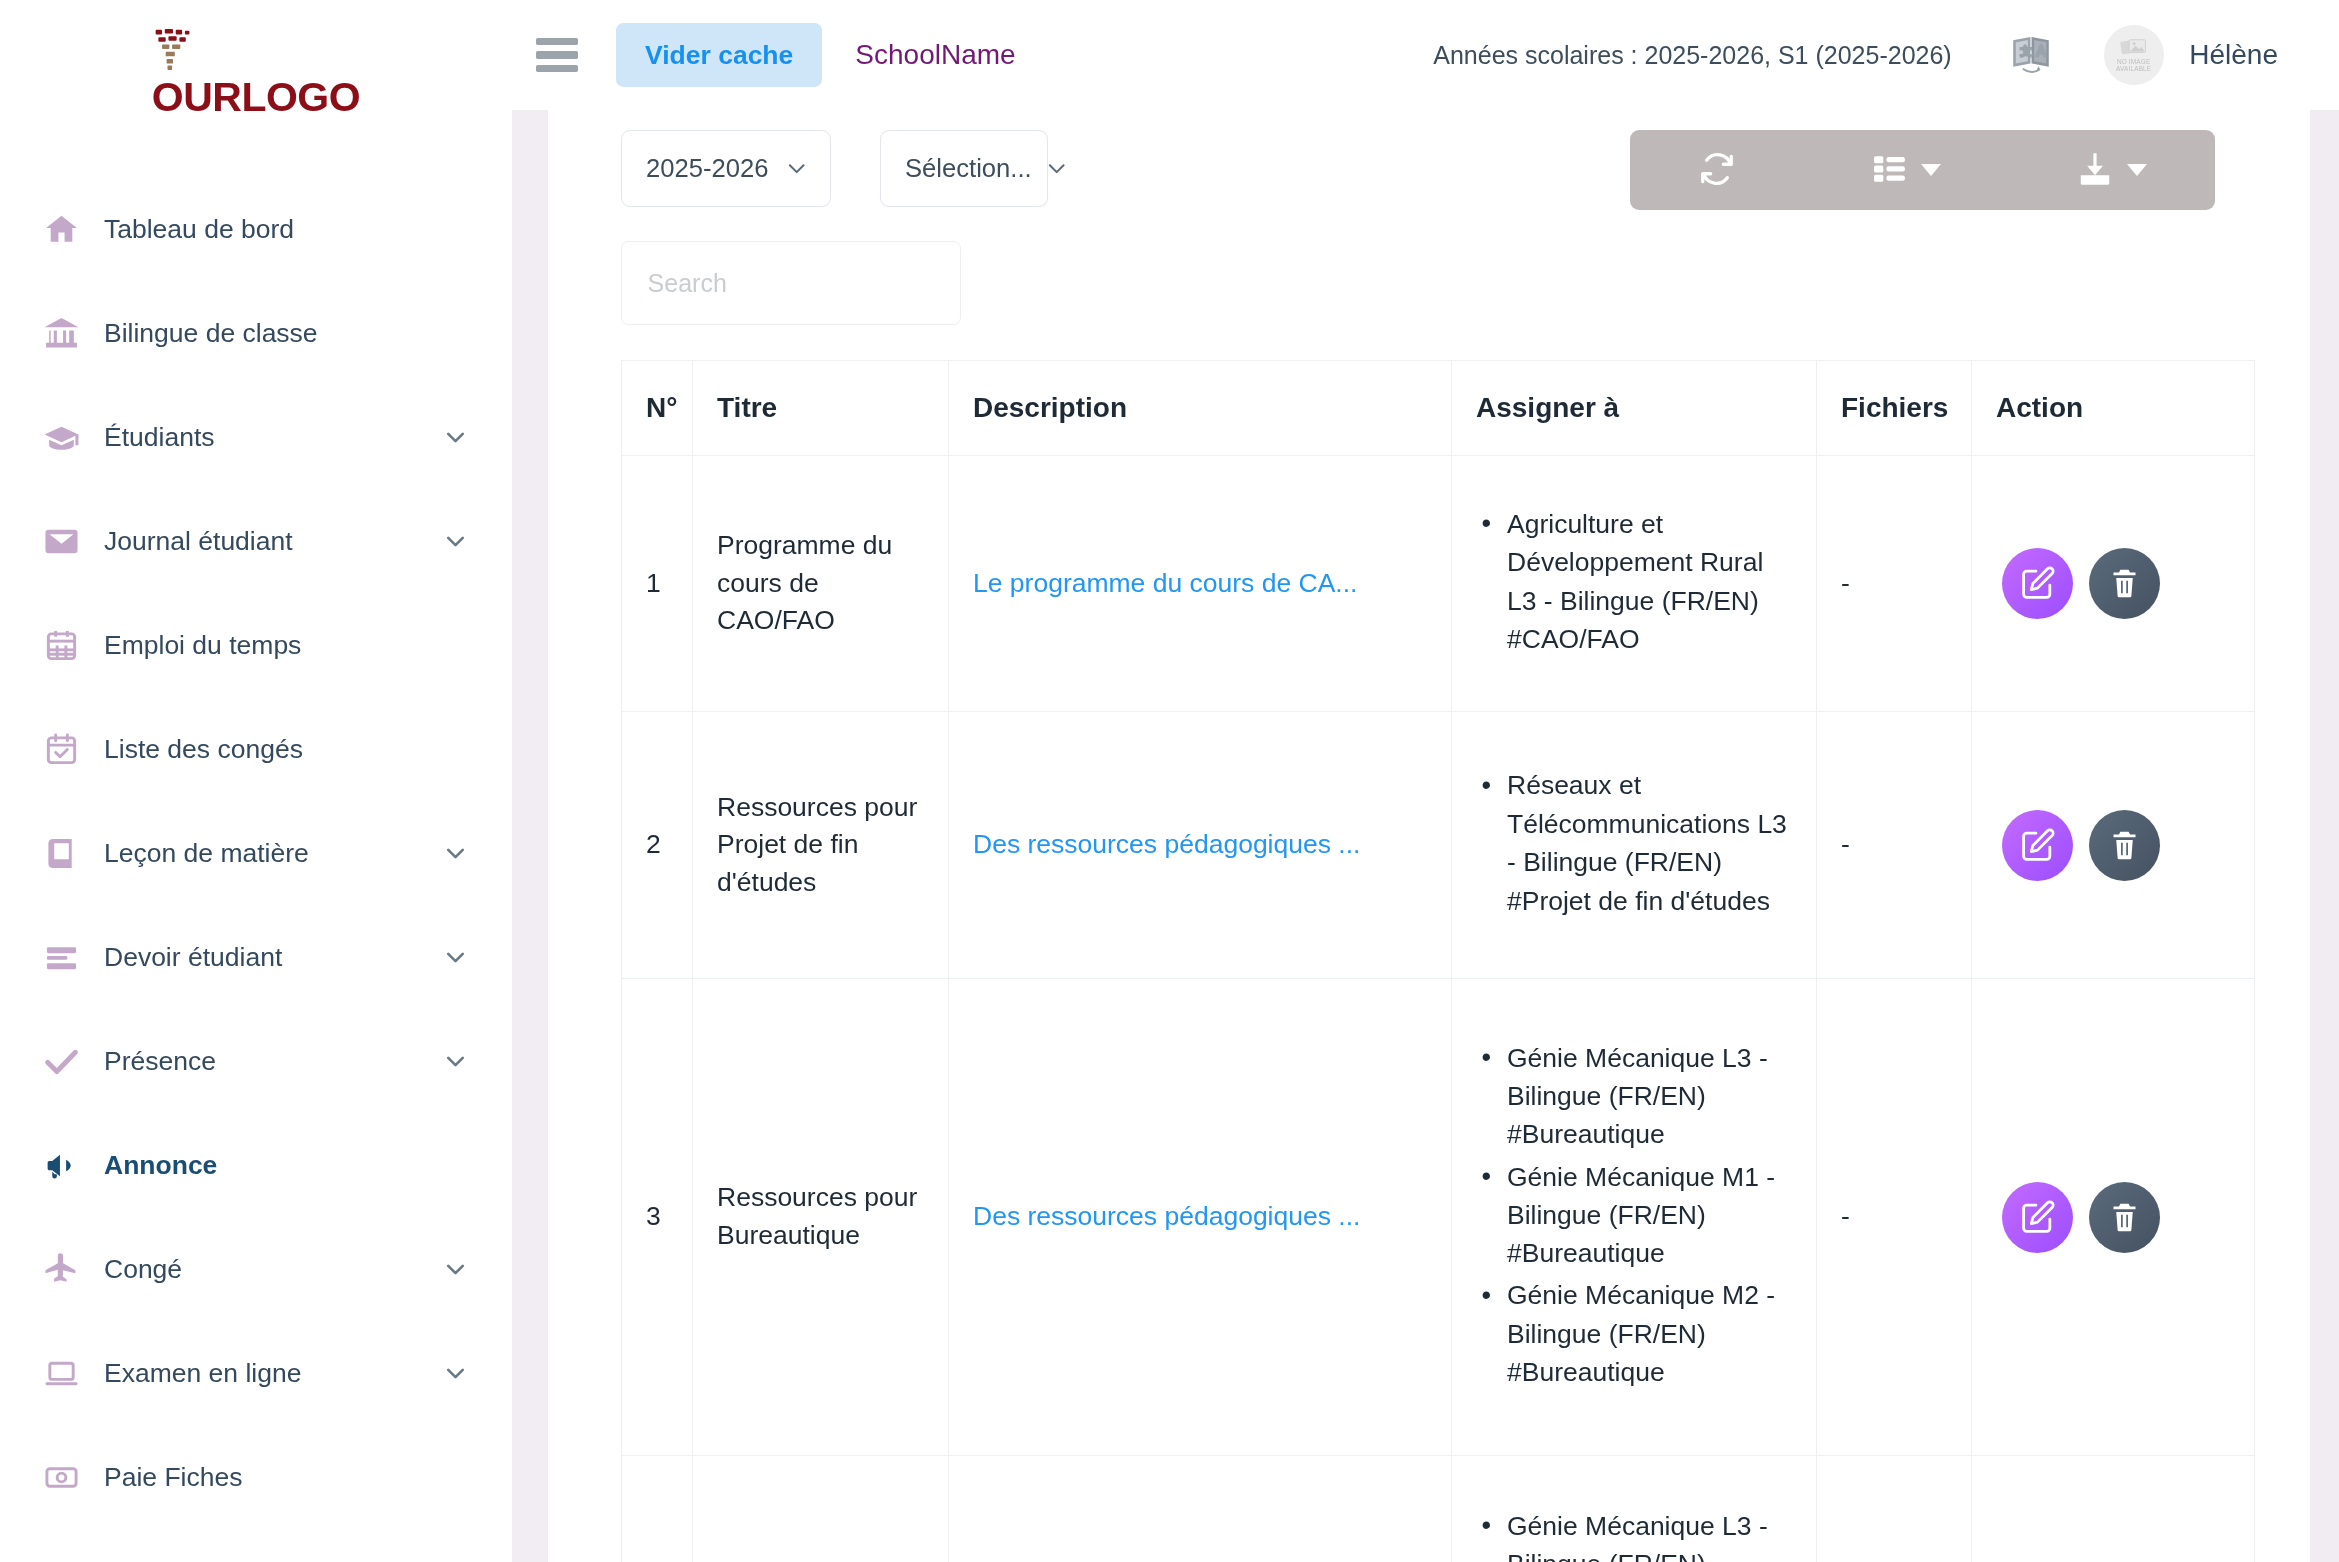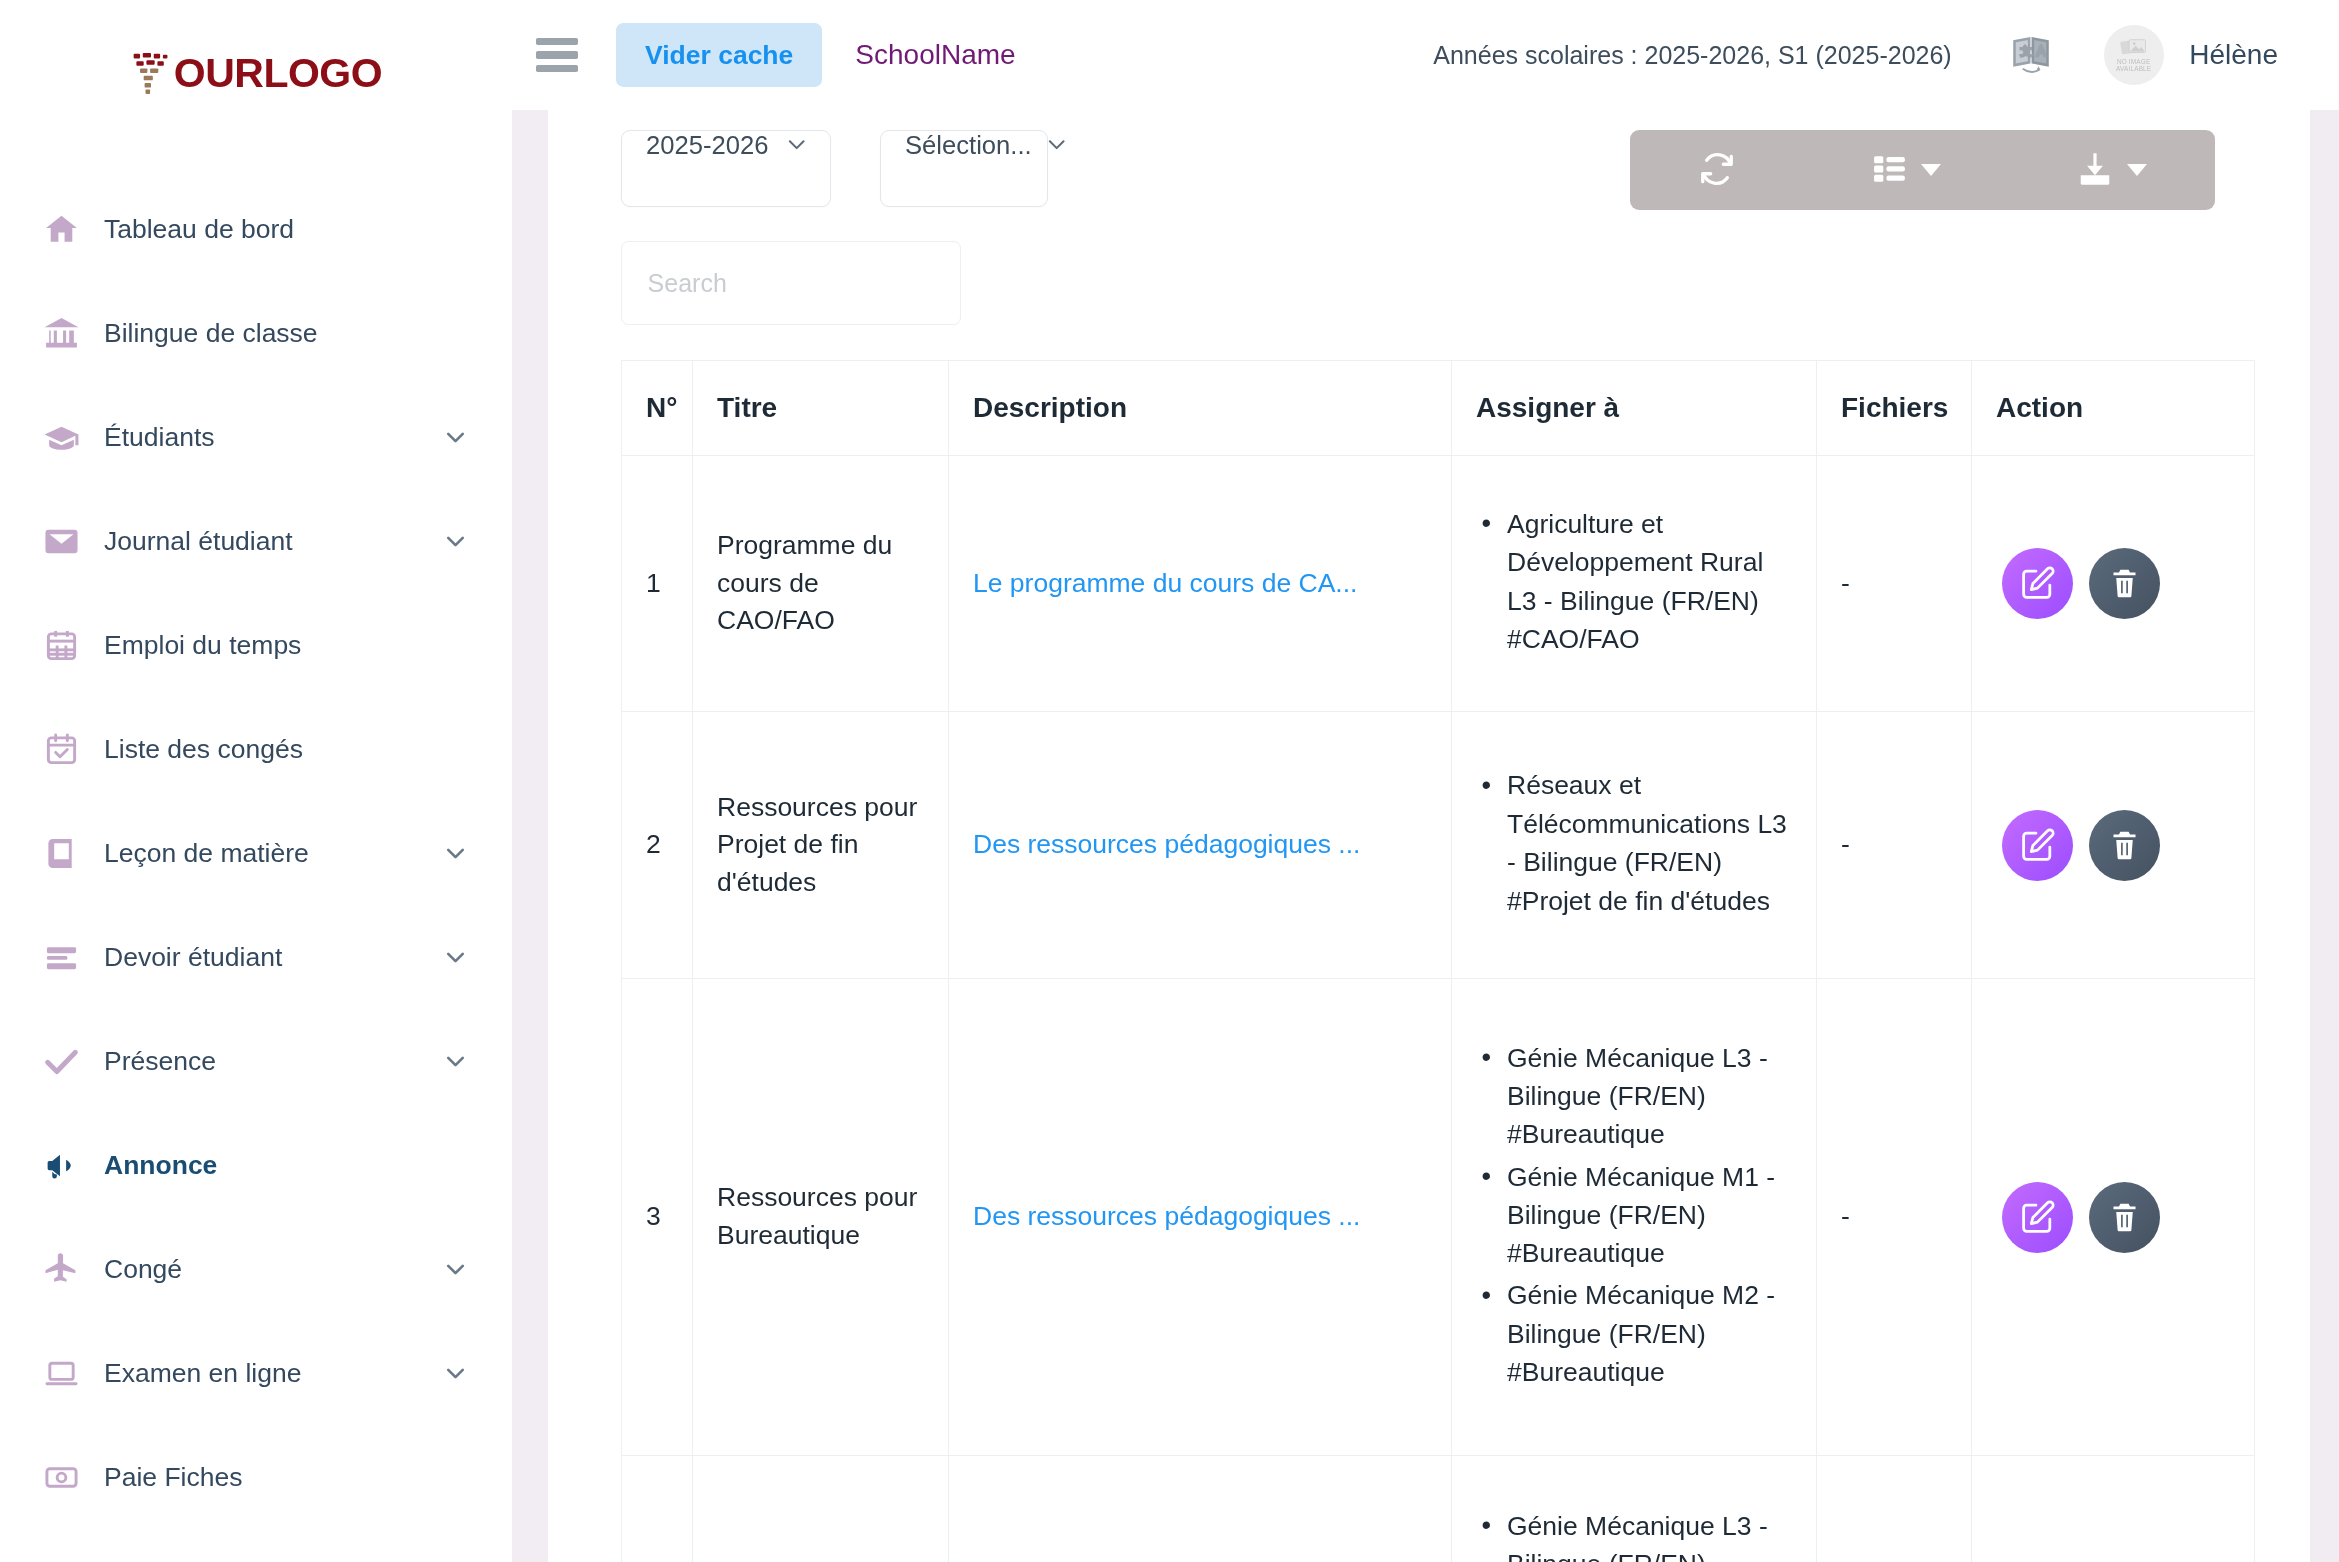--- a/index.html
+++ b/index.html
@@ -21,23 +21,24 @@
     background: #ffffff;
     padding: 0;
     overflow: hidden;
   }
   .brand {
     height: 137px;
     display: flex; align-items: center; justify-content: center;
     padding-top: 9.1px;
   }
   .brand-logo {
-    display: flex; align-items: center; gap: 2px;
+    display: flex; gap: 2px;
     font-size: 41px; font-weight: 800; letter-spacing: -0.5px;
     color: #8c0e17;
+    flex-direction: column;
   }
   .brand-y { position: relative; width: 42px; height: 46px; display:inline-block; }
   .brand-y svg { display:block; }
 
   .menu-search-wrap { padding: 0 42px 0 42px; }
   .menu-search {
     width: 100%; height: 69px;
     border: 1.8px solid #2e6e9e; border-radius: 11px;
     background: #fff;
     font-size: 24px; color: #2d3b48;
@@ -146,21 +147,21 @@
 
   .filters-row {
     display: flex; align-items: flex-start;
     padding-top: 20px;
     position: relative;
   }
   .select-box {
     height: 77px;
     border: 0.9px solid #e3e6ea; border-radius: 9.1px;
     background: #fff;
-    display: flex; justify-content: space-between;
+    display: flex; align-items: center; justify-content: space-between;
     padding: 0 20px 0 24px;
     font-size: 25.6px; color: #3d4d5c;
     cursor: pointer;
     box-shadow: 0 0.9px 1.8px rgba(0,0,0,.02);
   }
   .select-box.year { width: 210px; }
   .select-box.sel  { width: 168px; margin-left: 49px; }
   .select-caret { color: #5c6b7a; margin-left: 11px; display:flex; }
 
   .toolbar {

